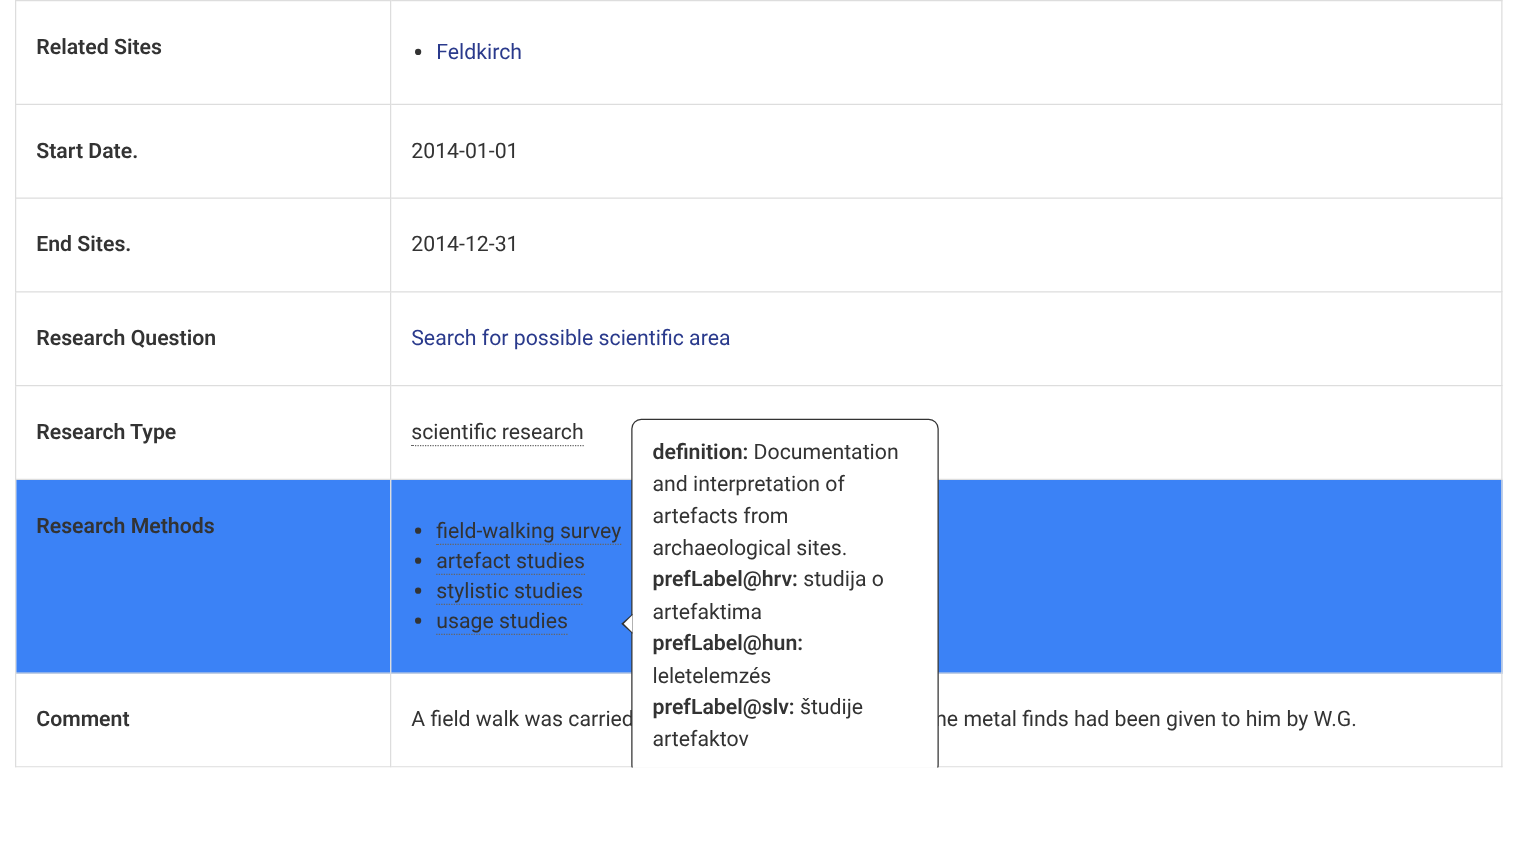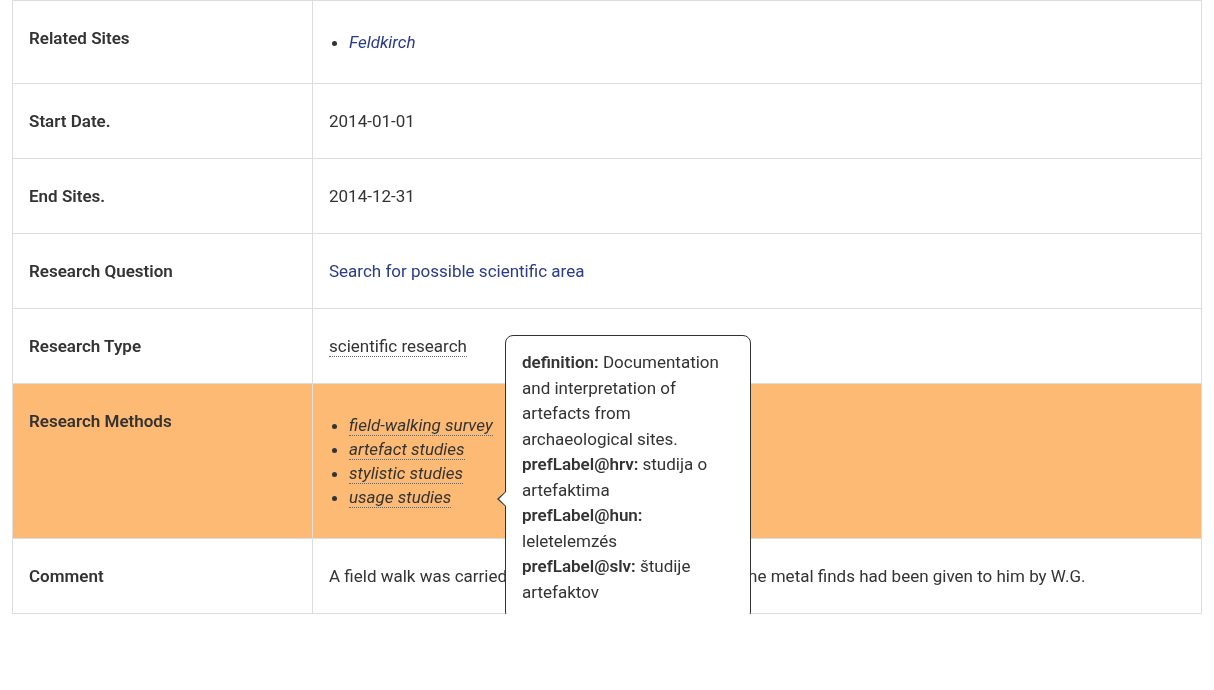--- a/index.html
+++ b/index.html
@@ -28,37 +28,36 @@
   }
   td.label {
     width: 300px;
     font-weight: 600;
     color: #333;
   }
   td.value {
     color: #333;
   }
   .highlight {
-    background: #fdba74;
+    background: #3b82f6;
   }
   a.link {
     color: #2a3a8c;
     text-decoration: none;
     cursor: pointer;
   }
   .dotted {
     border-bottom: 1px dotted #666;
     cursor: help;
     color: #333;
   }
   ul.bullets {
     list-style: disc;
     margin: 0;
     padding-left: 20px;
-    font-style: italic;
   }
   ul.bullets li {
     margin: 4px 0;
   }
   .tooltip {
     position: absolute;
     left: 505px;
     top: 335px;
     width: 246px;
     background: #fff;

